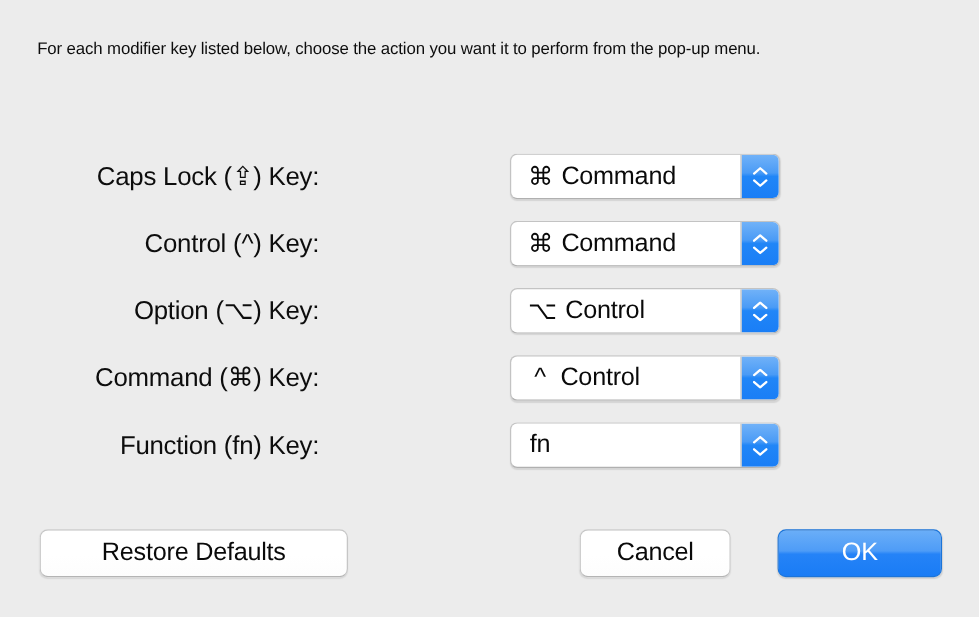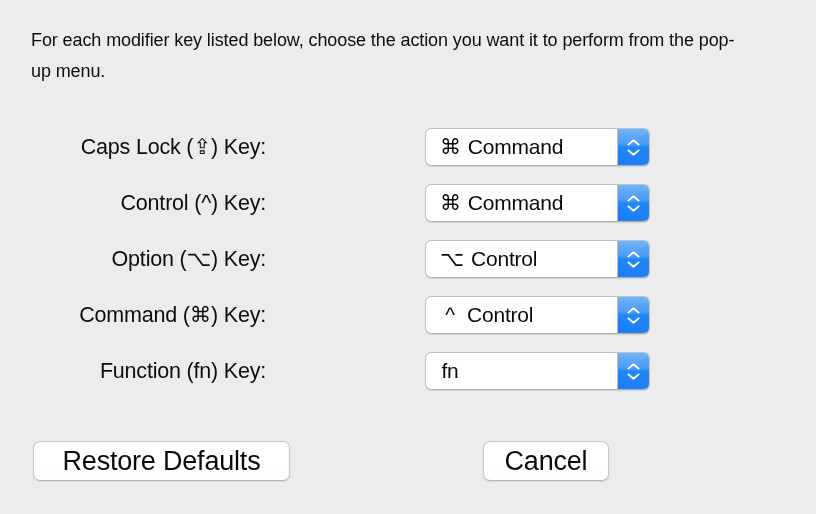--- a/index.html
+++ b/index.html
@@ -16,21 +16,21 @@
     position: relative;
     -webkit-font-smoothing: antialiased;
   }
 
   
   .sheet-header {
     position: absolute;
     left: 31px;
     top: 25px;
     width: 710px;
-    font-size: 18px;
+    font-size: 14px;
     line-height: 31px;
     letter-spacing: -0.1px;
     color: #0d0d0d;
   }
 
   
   .rows {
     position: absolute;
     left: 0;
     top: 128px;
@@ -114,21 +114,21 @@
   }
   .btn {
     position: absolute;
     top: 0;
     height: 40px;
     border-radius: 7px;
     box-sizing: border-box;
     display: flex;
     align-items: center;
     justify-content: center;
-    font-size: 27px;
+    font-size: 21px;
     letter-spacing: -0.2px;
     cursor: default;
     user-select: none;
   }
   .btn-plain {
     background: linear-gradient(to bottom, #ffffff 0%, #ffffff 55%, #fdfdfd 100%);
     border: 1px solid #c6c6c6;
     border-bottom-color: #b4b4b4;
     color: #0a0a0a;
     box-shadow: 0 1px 1px rgba(0,0,0,0.09);
@@ -237,13 +237,14 @@
         </svg>
       </div>
     </div>
   </div>
 
 </div>
 
 <div class="buttons">
   <div class="btn btn-plain" id="restore-defaults-button">Restore Defaults</div>
   <div class="btn btn-plain" id="cancel-button">Cancel</div>
+  <div class="btn btn-default" id="ok-button">OK</div>
 </div>
 
 </body></html>

